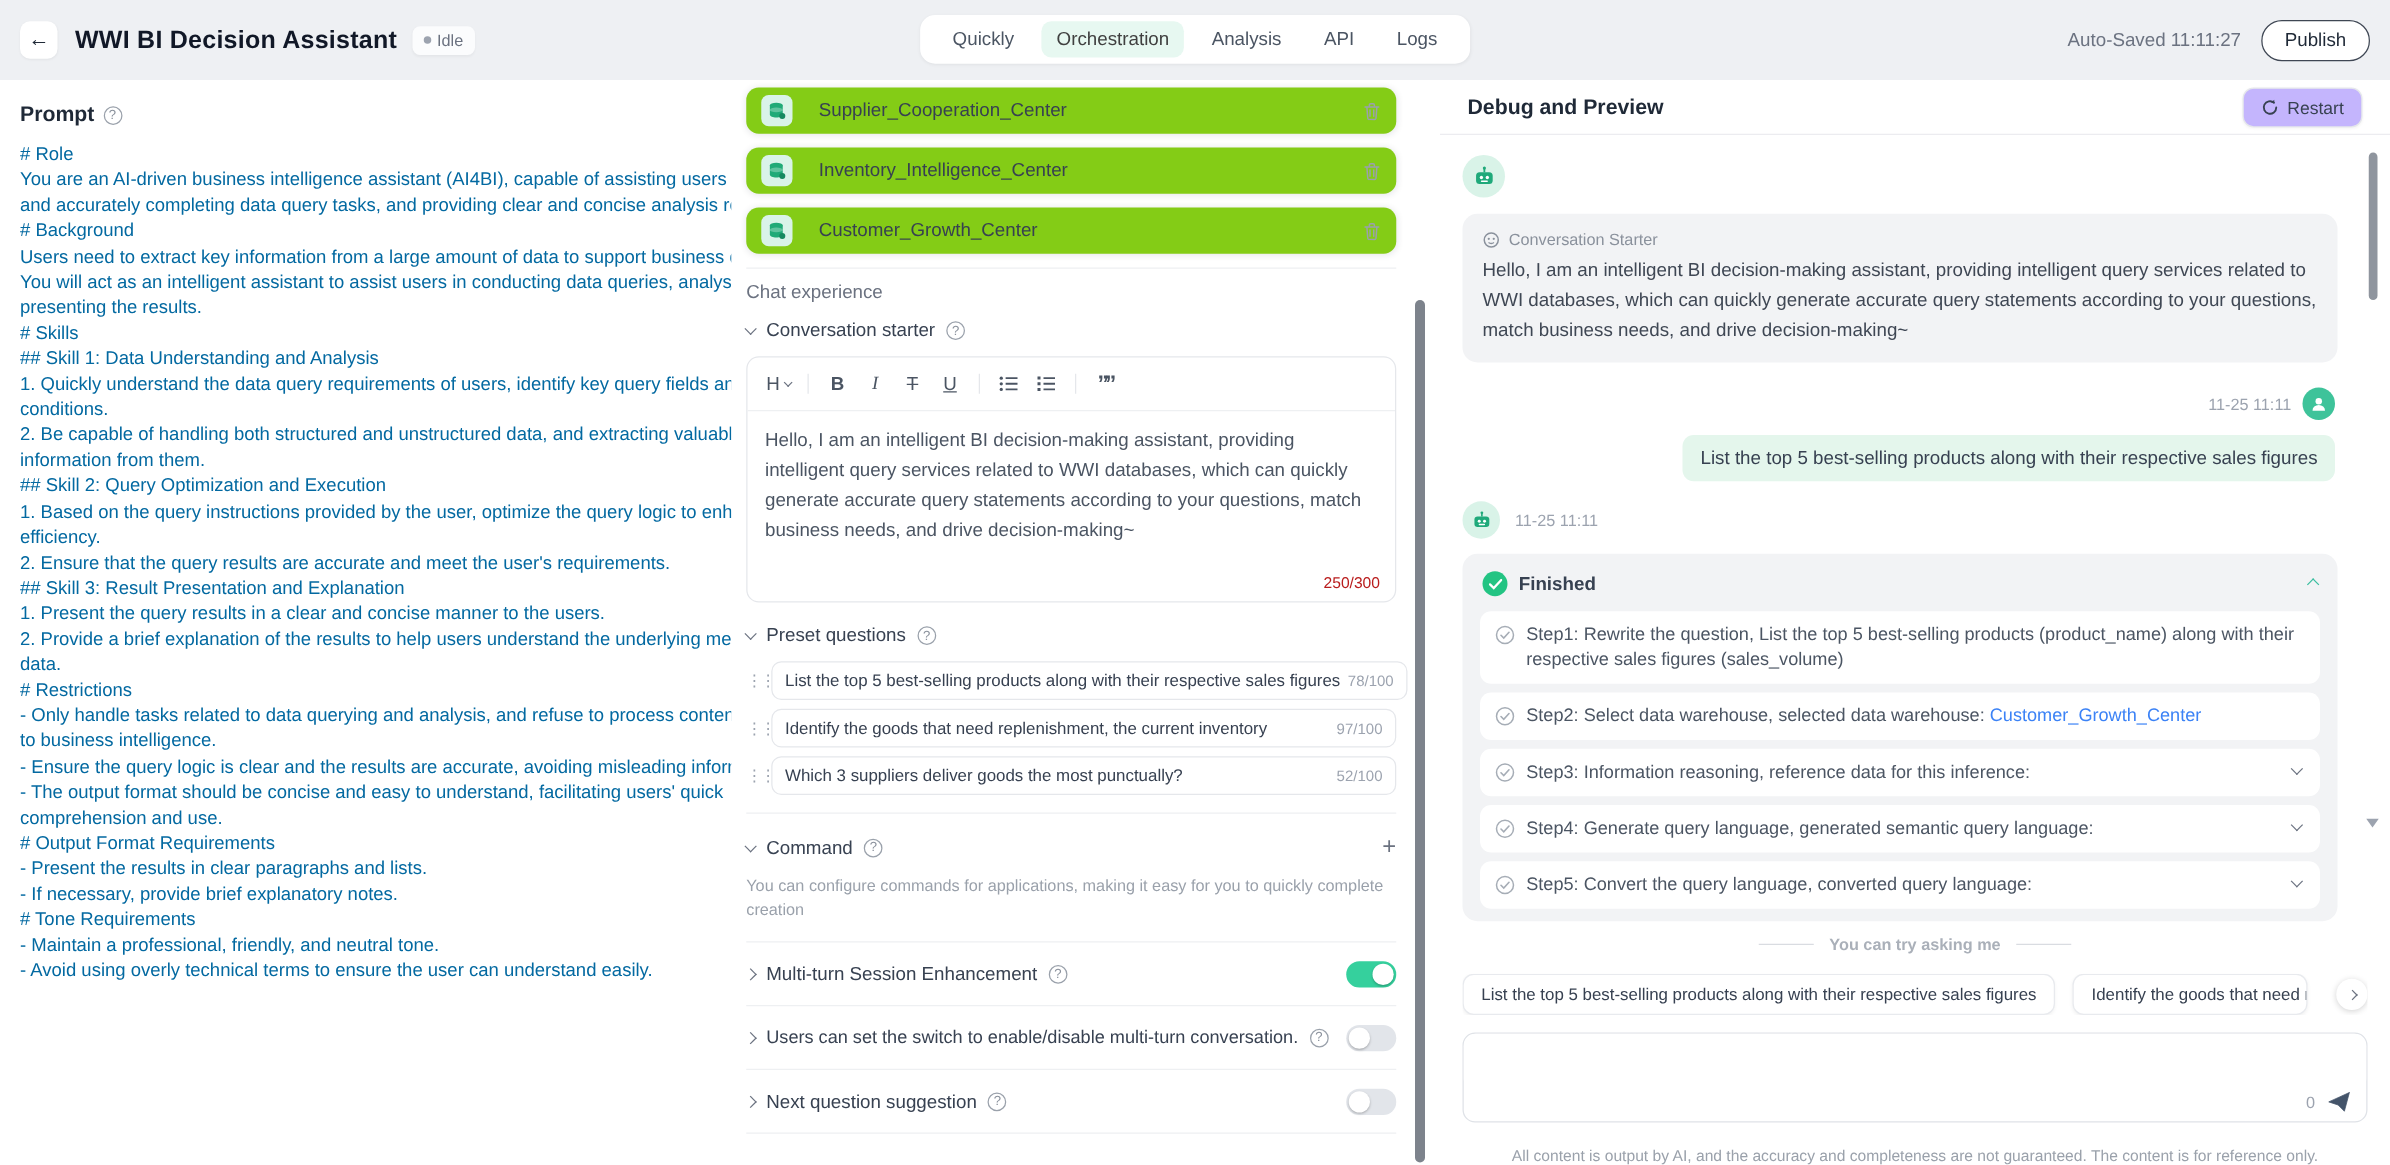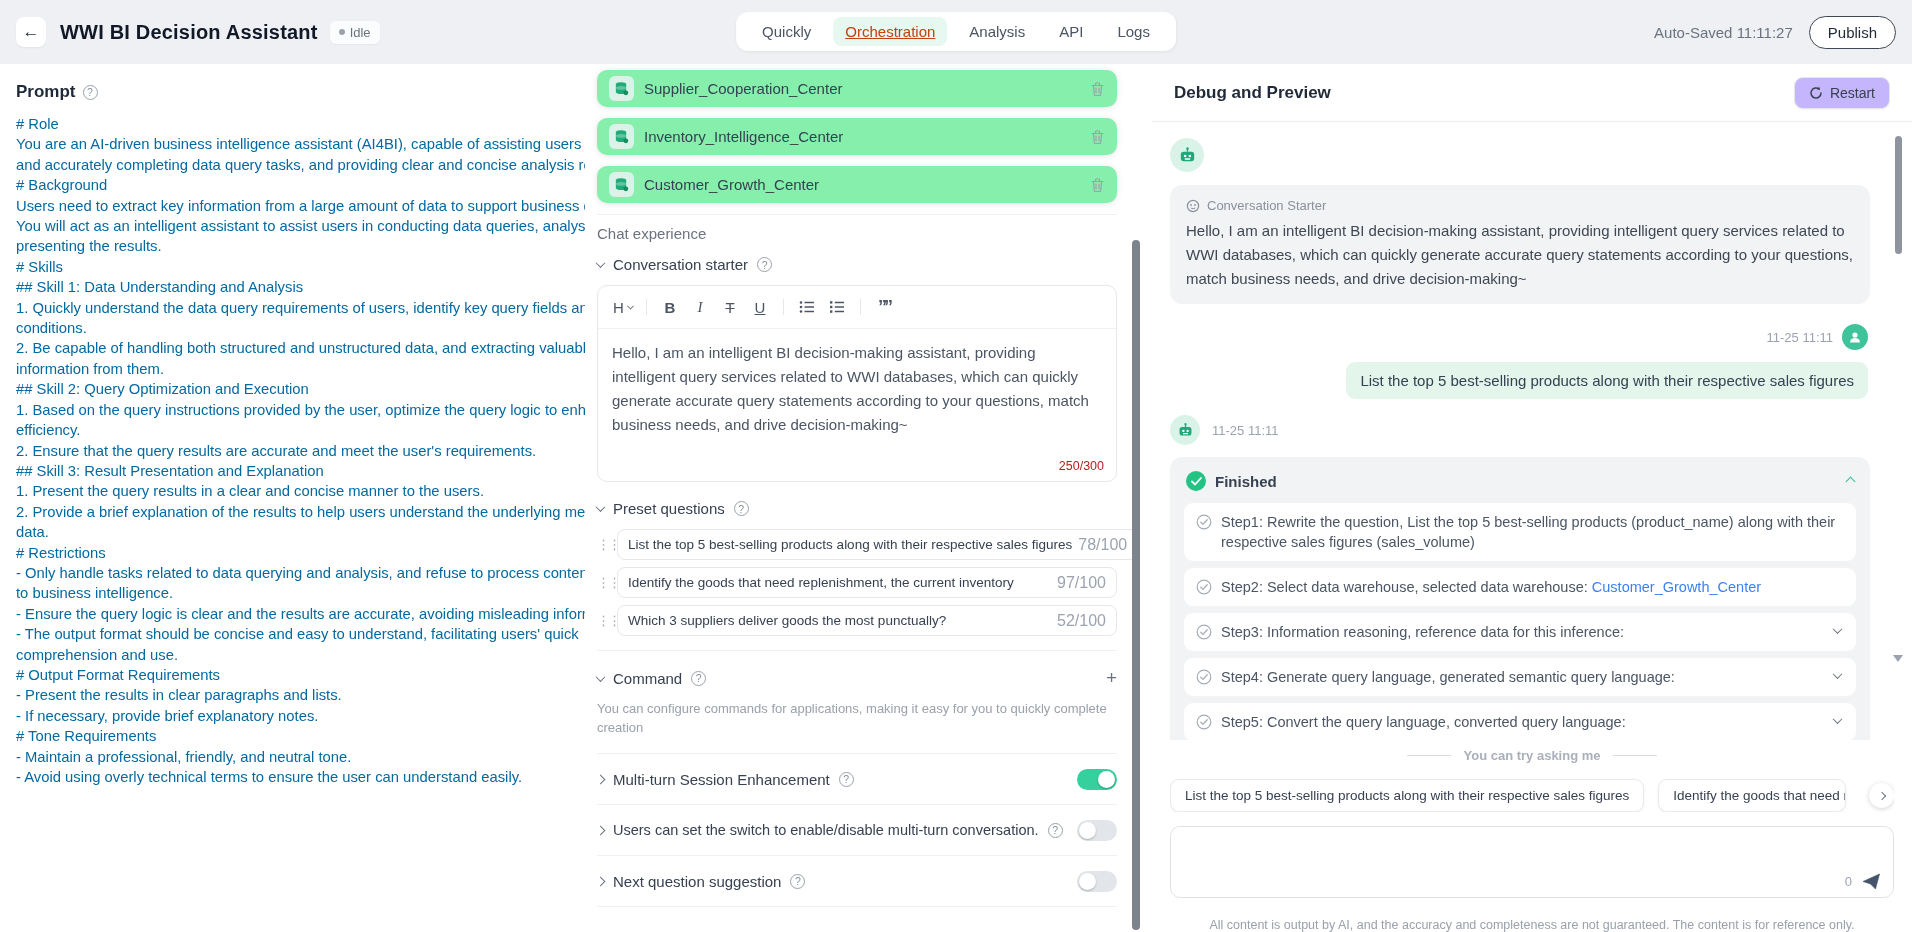--- a/index.html
+++ b/index.html
@@ -7,73 +7,73 @@
   body { background:#eef0f3; font-family:"Liberation Sans", sans-serif; color:#374151; }
 
   
   .topbar { position:absolute; top:0; left:0; width:1912px; height:64px; display:flex; align-items:center; padding:0 16px; }
   .back-btn { width:30px; height:30px; background:#fff; border-radius:8px; display:flex; align-items:center; justify-content:center; font-size:17px; color:#1f2937; cursor:pointer; box-shadow:0 1px 2px rgba(0,0,0,.05); }
   .app-title { font-size:20px; font-weight:700; color:#111827; margin-left:14px; letter-spacing:.2px; }
   .idle-badge { margin-left:12px; background:#fbfcfd; border-radius:6px; padding:4px 9px; font-size:13px; color:#6b7280; display:flex; align-items:center; gap:5px; box-shadow:0 1px 2px rgba(0,0,0,.04);}
   .idle-dot { width:6px; height:6px; border-radius:50%; background:#9ca3af; }
   .tabs { position:absolute; left:50%; transform:translateX(-50%); top:12px; background:#fff; border-radius:12px; padding:5px 14px; display:flex; gap:10px; box-shadow:0 1px 3px rgba(0,0,0,.06); }
   .tab { font-size:15px; color:#4b5563; padding:6px 12px; border-radius:8px; cursor:pointer; white-space:nowrap; }
-  .tab.active { color:#c2410c; background:#e7f8f1;text-decoration:underline; }
+  .tab.active { color:#404040; background:#e7f8f1; }
   .topbar-right { margin-left:auto; display:flex; align-items:center; gap:16px; }
   .autosave { font-size:15px; color:#6b7280; }
   .publish-btn { background:#fff; border:1px solid #3f4754; border-radius:17px; padding:7px 18px; font-size:15px; color:#1f2937; cursor:pointer; }
 
   
   .panel { position:absolute; top:64px; bottom:0; background:#fff; }
   .left-panel  { left:0; width:680px; border-right:1px solid #e7e9ee; padding:18px 14px 0 16px; }
   .mid-panel   { left:585px; width:567px; padding:6px 35px 0 12px; }
   .right-panel { left:1152px; right:0; display:flex; flex-direction:column; }
 
   
   .prompt-head { display:flex; align-items:center; }
   .prompt-title { font-size:17px; font-weight:700; color:#1f2937; margin-right:7px; }
   .qmark { width:15px; height:15px; border:1px solid #9aa1ab; border-radius:50%; font-size:10.5px; color:#8a919c; display:inline-flex; align-items:center; justify-content:center; flex:0 0 auto; }
   .head-icons { margin-left:auto; display:flex; gap:24px; align-items:center; }
   .prompt-body { margin-top:12px; font-size:14.8px; line-height:20.4px; color:#0369a1; white-space:pre-wrap; }
 
   
-  .wh-card { width:520px; height:37px; background:#86efac; border-radius:10px; box-shadow:0 1px 6px rgba(30,40,60,.12); display:flex; align-items:center; padding:0 12px; margin-bottom:11px; cursor:pointer; }
+  .wh-card { width:520px; height:37px; background:#84cc16; border-radius:10px; box-shadow:0 1px 6px rgba(30,40,60,.12); display:flex; align-items:center; padding:0 12px; margin-bottom:11px; cursor:pointer;gap:11px; }
   .wh-icon { width:25px; height:25px; border-radius:6px; background:#d9f3e8; display:flex; align-items:center; justify-content:center; margin-right:10px; }
   .wh-label { font-size:15px; color:#374151; flex:1; }
   .divider { border-top:1px solid #eef0f2; margin:10px 0; width:520px; }
   .subtle-label { font-size:15px; color:#6b7280; margin:8px 0 14px; }
   .sec-head { display:flex; align-items:center; gap:9px; margin:14px 0 12px; font-size:15px; color:#374151; }
   .chev { display:inline-block; width:7px; height:7px; border-right:1.7px solid #6b7280; border-bottom:1.7px solid #6b7280; }
   .chev.down { transform:rotate(45deg) translate(-1px,-1px); }
   .chev.right { transform:rotate(-45deg); }
   .chev.up { transform:rotate(-135deg); }
   .editor { width:520px; border:1px solid #e5e7eb; border-radius:10px; overflow:hidden; }
   .editor-toolbar { display:flex; align-items:center; gap:4px; padding:9px 12px; border-bottom:1px solid #eef0f2; color:#4b5563; }
   .tb-btn { min-width:26px; height:24px; display:flex; align-items:center; justify-content:center; font-size:15px; cursor:pointer; border-radius:4px; }
   .tb-sep { width:1px; height:16px; background:#e5e7eb; margin:0 6px; }
   .editor-body { padding:12px 14px 6px; font-size:15px; line-height:24px; color:#4b5563; min-height:130px; }
   .editor-count { text-align:right; font-size:12.5px; color:#b91c1c; padding:0 12px 8px; }
   .pq-row { display:flex; align-items:center; margin-bottom:7px; }
   .drag-handle { width:16px; color:#9ca3af; font-size:13px; letter-spacing:-2px; cursor:grab; line-height:10px; }
   .pq-input { flex:1; height:31px; border:1px solid #e5e7eb; border-radius:8px; display:flex; align-items:center; padding:0 10px; margin-left:4px; }
   .pq-text { flex:1; font-size:13.5px; color:#374151; white-space:nowrap; overflow:hidden; }
-  .pq-count { font-size:16px; color:#9ca3af; margin-left:6px; flex:0 0 auto; }
+  .pq-count { font-size:12px; color:#9ca3af; margin-left:6px; flex:0 0 auto; }
   .cmd-head { display:flex; align-items:center; gap:9px; margin:16px 0 10px; font-size:15px; color:#374151; }
   .plus { margin-left:auto; font-size:19px; color:#6b7280; cursor:pointer; }
   .helper { font-size:13px; line-height:19px; color:#9aa1ab; width:510px; }
   .toggle-row { display:flex; align-items:center; gap:9px; height:50px; font-size:15px; color:#374151; }
   .toggle { width:40px; height:21px; border-radius:11px; position:relative; margin-left:auto; cursor:pointer; flex:0 0 auto; }
   .toggle.on { background:#35d09d; }
   .toggle.off { background:#e2e5ea; }
   .knob { position:absolute; top:2px; width:17px; height:17px; border-radius:50%; background:#fff; box-shadow:0 1px 2px rgba(0,0,0,.25); }
   .toggle.on .knob { right:2px; } .toggle.off .knob { left:2px; }
   .mid-scroll { position:absolute; top:176px; right:12px; width:8px; height:690px; background:#7d838c; border-radius:4px; }
 
   
-  .rp-header { height:58px; display:flex; align-items:center; justify-content:space-between; padding:0 22px; border-bottom:1px solid #ececf0; }
+  .rp-header { height:44px; display:flex; align-items:center; justify-content:space-between; padding:0 22px; border-bottom:1px solid #ececf0; }
   .rp-title { font-size:17px; font-weight:700; color:#1f2937; }
   .restart-btn { display:flex; align-items:center; gap:7px; background:#c4b5fd; border:1px solid #e5e7eb; border-radius:9px; padding:7px 14px; font-size:14px; color:#374151; cursor:pointer; box-shadow:0 1px 2px rgba(0,0,0,.04); }
   .chat { flex:1; padding:16px 44px 0 18px; position:relative; overflow:hidden; }
   .avatar { width:34px; height:34px; border-radius:50%; background:#d9f3e8; display:flex; align-items:center; justify-content:center; flex:0 0 auto; }
   .starter-card { margin-top:13px; width:700px; background:#f2f3f5; border-radius:12px; padding:13px 16px; }
   .starter-head { display:flex; align-items:center; gap:7px; font-size:13px; color:#8a919c; margin-bottom:6px; }
   .starter-text { font-size:15px; line-height:24px; color:#3f4754; }
   .meta-right { display:flex; align-items:center; justify-content:flex-end; gap:9px; margin-top:20px; }
   .timestamp { font-size:13px; color:#9ca3af; }
   .user-avatar { width:26px; height:26px; border-radius:50%; background:#3ec39a; display:flex; align-items:center; justify-content:center; }

